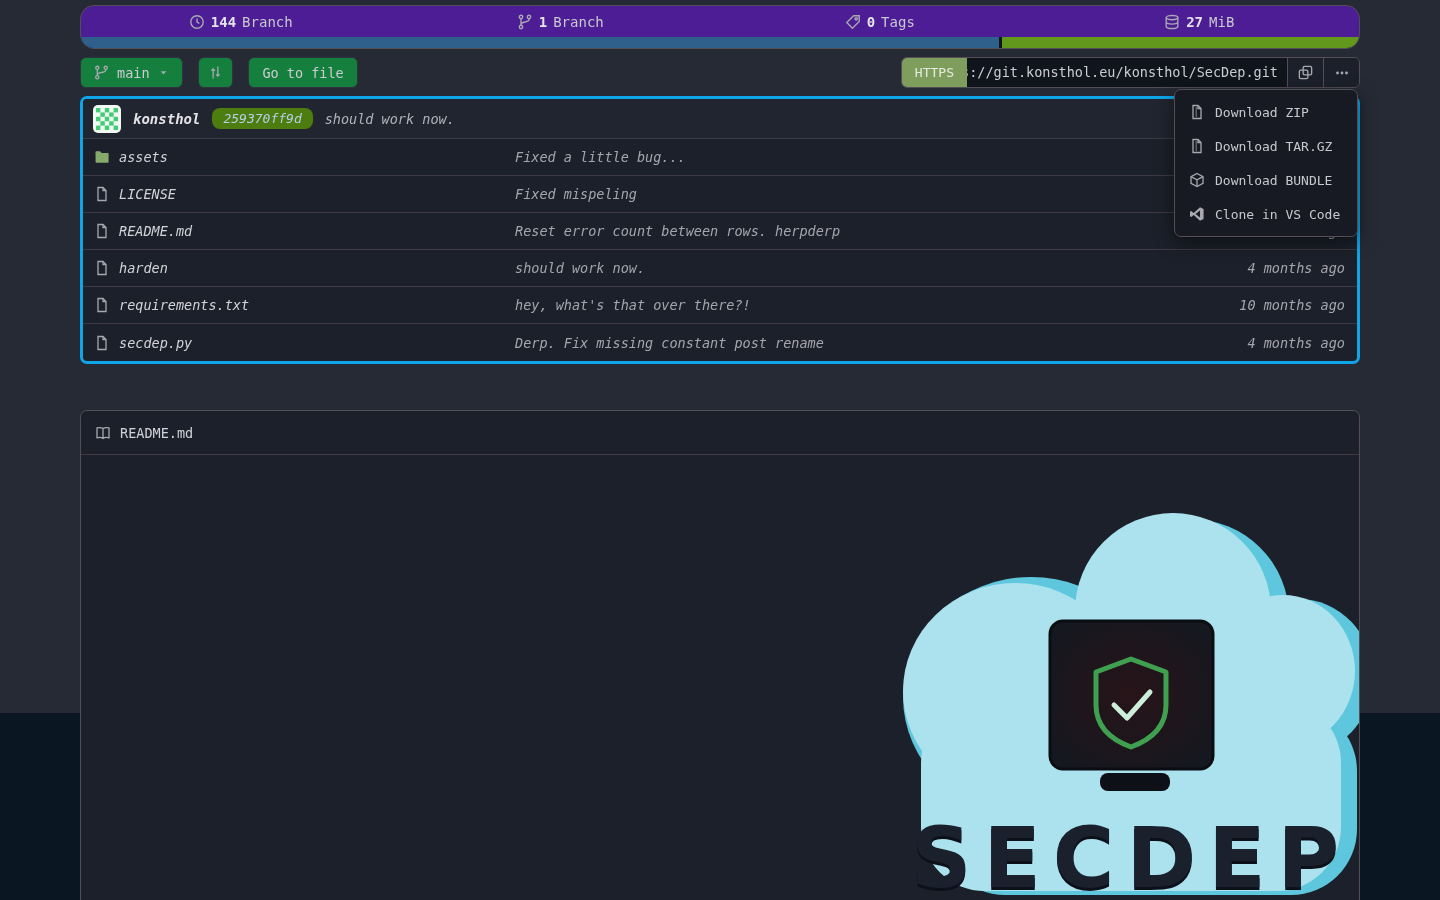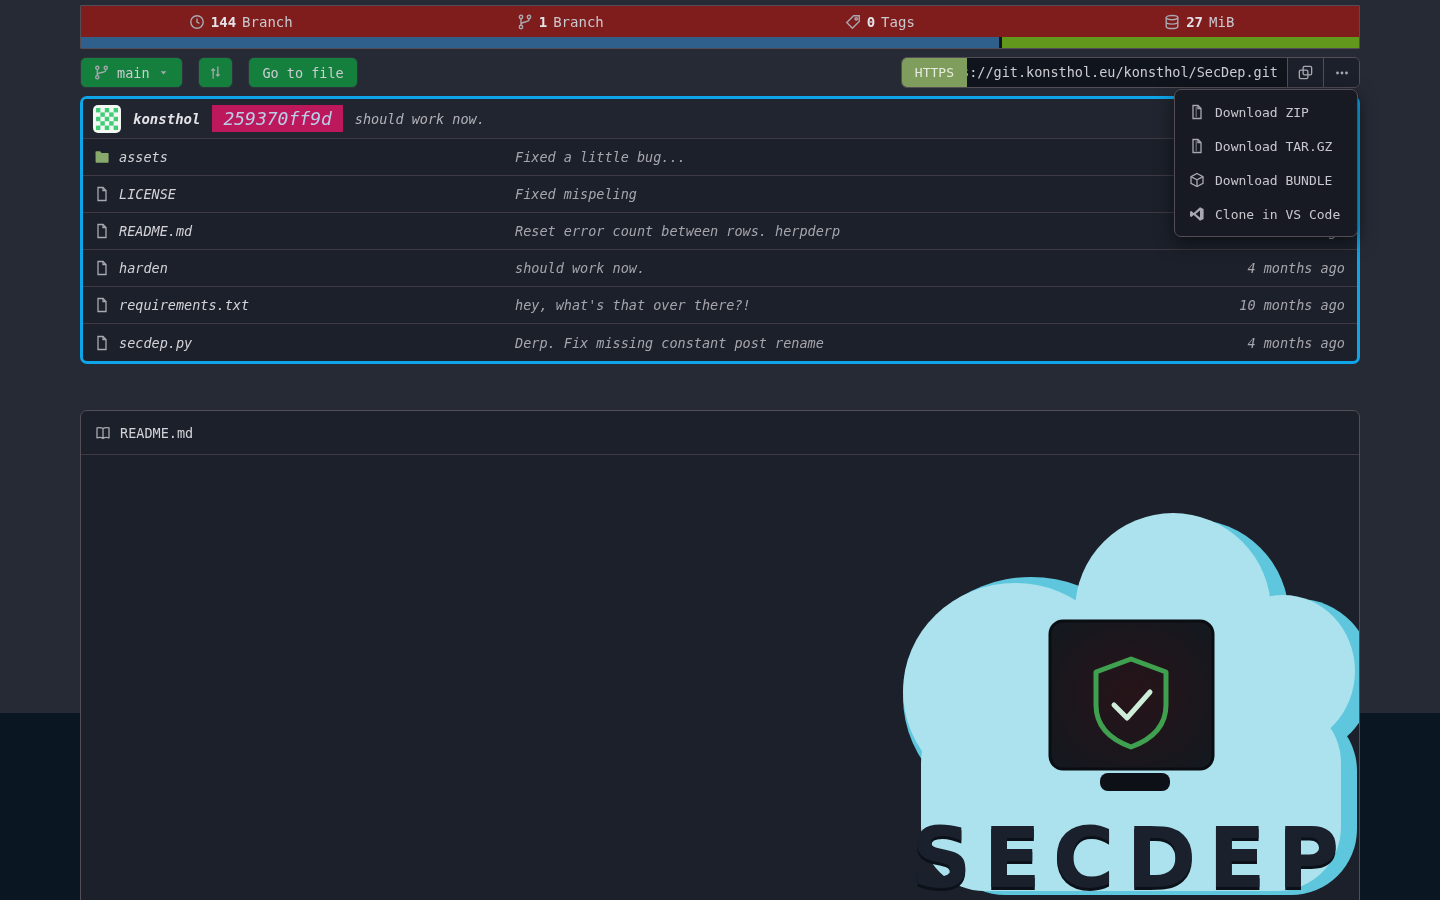--- a/index.html
+++ b/index.html
@@ -6,21 +6,21 @@
   html,body { width:1440px; height:900px; overflow:hidden; }
   body {
     font-family:"DejaVu Sans Mono","Liberation Mono",monospace;
     background:linear-gradient(to bottom,#252a35 0,#252a35 713px,#0a1621 713px,#0a1621 100%);
     color:#d3d2d8; font-size:14px; position:relative;
   }
   .content { position:absolute; left:80px; width:1280px; top:0; }
 
   
   .stats-panel { position:absolute; top:5px; left:0; width:1280px; height:44px;
-    background:#7f1d1d; border:1px solid #534d56; border-radius:1px; overflow:hidden; }
+    background:#4c1d95; border:1px solid #534d56; border-radius:14px; overflow:hidden; }
   .stats-row { display:flex; height:31px; }
   .stat-cell { flex:1; display:flex; align-items:center; justify-content:center; gap:6px; color:#c9c8cf; font-size:14px; }
   .stat-cell .num { font-weight:bold; color:#e4e3e8; }
   .lang-bar { display:flex; gap:3px; height:12px; background:#11151d; }
   .lang-seg { height:100%; }
 
   
   .toolbar { position:absolute; top:57px; left:0; width:1280px; height:31px; }
   .btn { display:inline-flex; align-items:center; gap:8px; height:31px; padding:0 13px;
     background:#15803d; color:#cdccd3; border:1px solid #2e333e; border-radius:6px;
@@ -35,21 +35,21 @@
   .url-input span { position:absolute; right:9px; top:6px; white-space:nowrap; font-size:13.5px; color:#cdccd3; }
   .group-btn { width:36px; background:#1b202b; border:none; border-left:1px solid #534d56;
     color:#c8c7ce; display:flex; align-items:center; justify-content:center; cursor:pointer; }
 
   
   .files-panel { position:absolute; top:96px; left:0; width:1280px;
     background:#1b202a; border:3px solid #0ea5e9; border-radius:7px; overflow:hidden;font-style:italic; }
   .commit-header { height:40px; display:flex; align-items:center; padding:0 10px;
     background:#20252f; border-bottom:1px solid #3e3943; gap:12px; }
   .author { font-weight:bold; color:#e4e3e8; font-size:14px; }
-  .hash-badge { background:#be185d; color:#b9cfe9; font-size:18px; padding:3px 11px; border-radius:0; cursor:pointer; }
+  .hash-badge { background:#4d7c0f; color:#b9cfe9; font-size:13px; padding:3px 11px; border-radius:8px; cursor:pointer; }
   .commit-msg { color:#b3b2ba; font-size:13.5px; }
   .file-row { height:37px; display:flex; align-items:center; border-bottom:1px solid #3e3943; font-size:13.5px; }
   .file-row:last-child { border-bottom:none; }
   .col-name { width:432px; display:flex; align-items:center; gap:9px; padding-left:11px; color:#d3d2d8; cursor:pointer; }
   .col-msg { flex:1; color:#a6a5ad; cursor:pointer; }
   .col-date { width:220px; text-align:right; padding-right:12px; color:#a6a5ad; }
 
   
   .dropdown { position:absolute; left:1174px; top:89px; width:184px; background:#171a23;
     border:1px solid #534d56; border-radius:7px; padding:5px 0;

